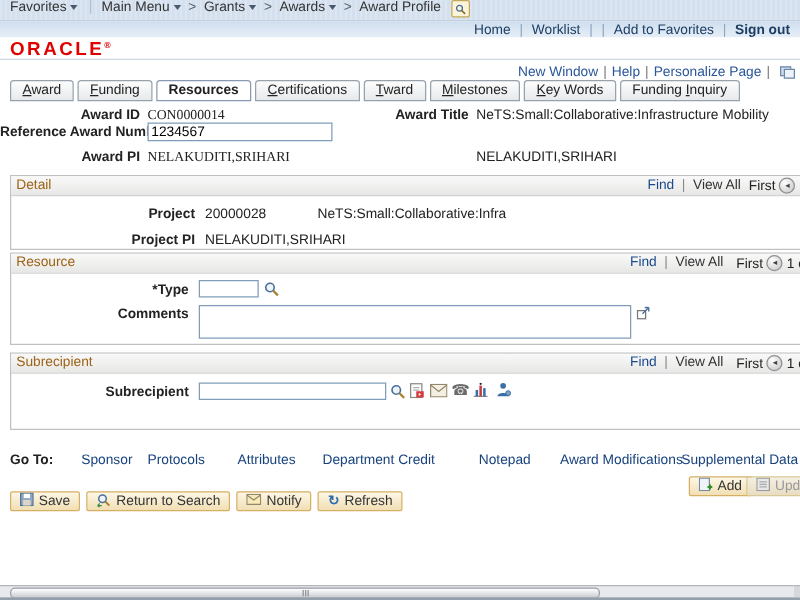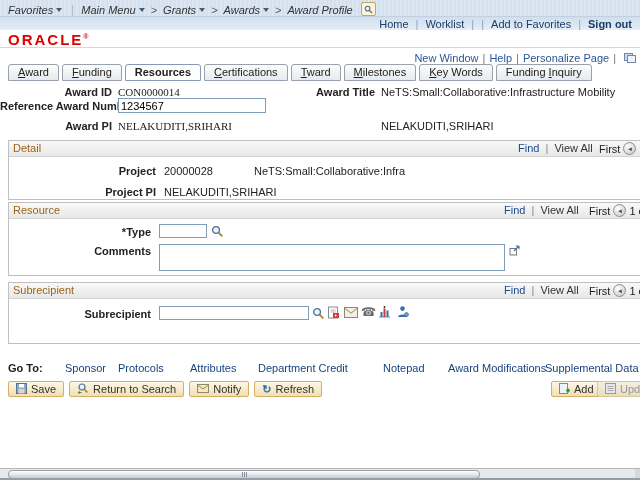--- a/index.html
+++ b/index.html
@@ -3,21 +3,21 @@
 <meta charset="utf-8">
 <style>
   html,body{margin:0;padding:0;background:#fff;}
   .viewport{position:relative;width:640px;height:480px;overflow:hidden;background:#fff;
     font-family:"Liberation Sans","DejaVu Sans",sans-serif;font-size:11px;color:#222;}
   .page{position:absolute;left:0;top:0;width:710px;height:480px;}
 
   
   .crumbbar{position:absolute;left:0;top:0;width:640px;height:17px;
     background:repeating-linear-gradient(90deg,#dce6f2 0 2px,#d4e0ee 2px 4px);
-    border-bottom:1px solid #c2d0e2;display:flex;align-items:flex-end;padding-left:8px;box-sizing:border-box;color:#333;font-style:italic;}
+    border-bottom:1px solid #c2d0e2;display:flex;align-items:flex-start;padding-left:8px;box-sizing:border-box;color:#333;}
   .crumbbar .item{display:inline-flex;align-items:center;gap:3px;margin-right:6px;cursor:pointer;}
   .dd-arrow{width:0;height:0;border-left:3px solid transparent;border-right:3px solid transparent;border-top:4px solid #4a5a6e;display:inline-block;}
   .crumb-sep{color:#55606c;margin-right:6px;}
   .crumb-vline{width:1px;height:11px;background:#aebdd0;margin:0 8px 0 4px;}
   .crumb-zoom{width:13px;height:12px;border:1px solid #c2a858;background:#fbf4da;border-radius:2px;
     display:inline-flex;align-items:center;justify-content:center;margin-left:2px;cursor:pointer;}
 
   .linkband{position:absolute;left:0;top:17px;width:640px;height:13px;
     background:linear-gradient(#cfdeee,#e6eef7);display:flex;align-items:center;justify-content:flex-end;padding-right:8px;box-sizing:border-box;}
   .linkband a{color:#1c3e63;text-decoration:none;margin-left:7px;cursor:pointer;}
@@ -70,21 +70,21 @@
   
   .gotorow{position:absolute;left:0;top:362px;width:710px;height:14px;}
   .gotorow .glabel{position:absolute;left:8px;font-weight:bold;}
   .gotorow a{position:absolute;color:#17427e;text-decoration:none;cursor:pointer;white-space:nowrap;text-align:center;}
 
   .toolbar{position:absolute;left:0;top:381px;width:710px;height:18px;}
   .btn{display:inline-flex;align-items:center;gap:4px;height:16px;padding:0 7px;
     background:linear-gradient(#fdf7e6,#f1dfb4);border:1px solid #d5af62;border-radius:2px;
     font-size:11px;color:#333;cursor:pointer;white-space:nowrap;box-sizing:border-box;}
   .btn.disabled{color:#999;background:linear-gradient(#f4efe2,#e9ddc2);border-color:#d9c894;}
-  .tleft{position:absolute;left:8px;display:flex;gap:5px;}
+  .tleft{position:absolute;left:8px;display:flex;gap:5px;margin-top:12px;}
   .btn-add{position:absolute;left:551px;}
   .btn-upd{position:absolute;left:597px;}
 
   .footerlinks{position:absolute;left:8px;top:402px;white-space:nowrap;}
   .footerlinks a{color:#17427e;font-weight:bold;text-decoration:none;cursor:pointer;}
   .footerlinks .pipe{color:#777;margin:0 3px;font-weight:normal;}
 
   
   .hscroll{position:absolute;left:0;top:468px;width:635px;height:11px;background:#e7e9ec;
     border-top:1px solid #b2b6ba;border-bottom:1px solid #b2b6ba;box-sizing:border-box;cursor:pointer;}

